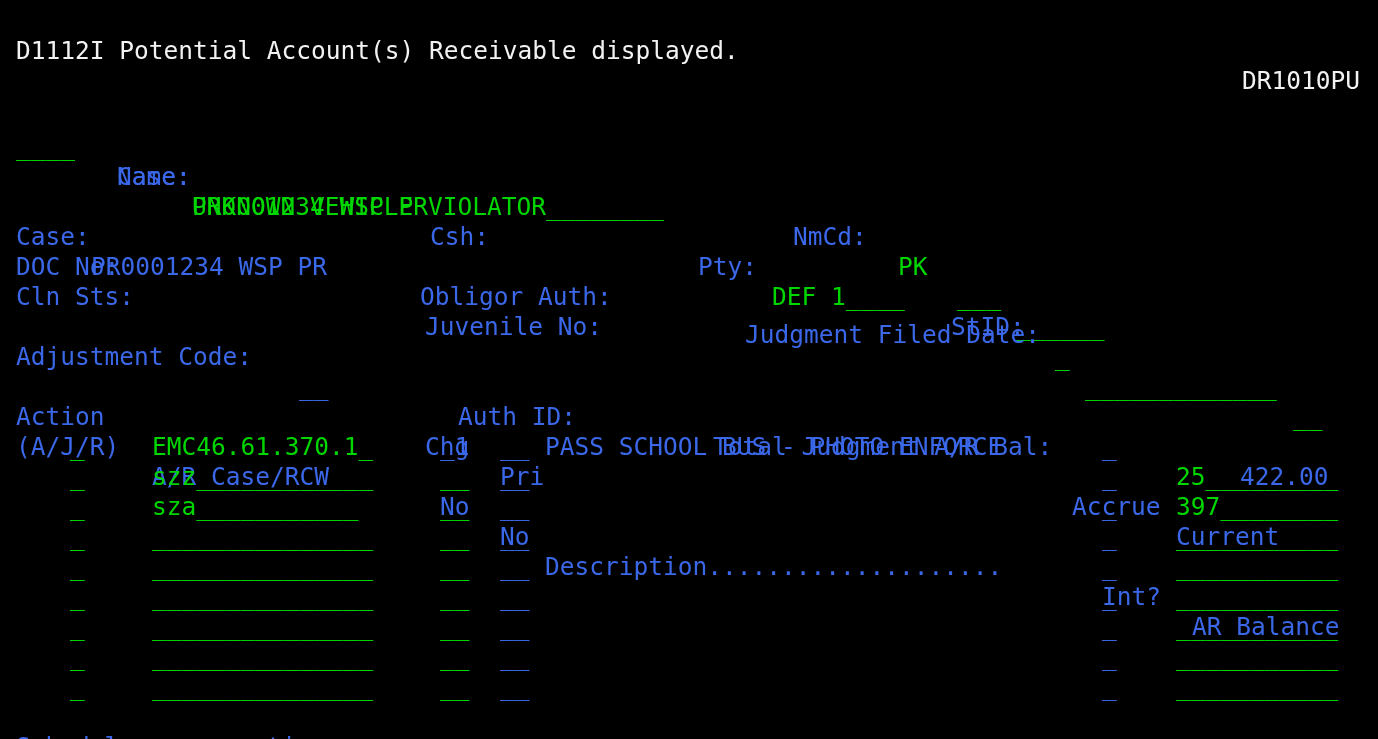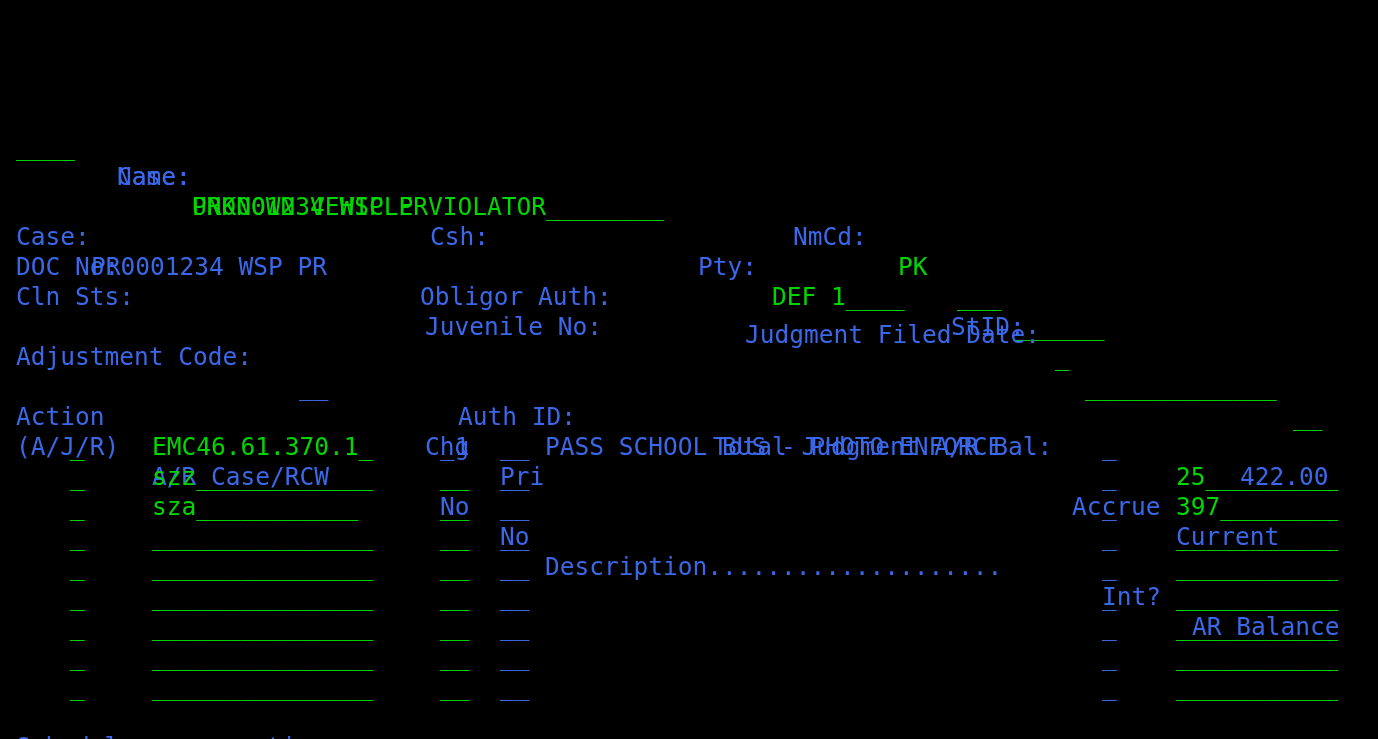--- a/index.html
+++ b/index.html
@@ -37,20 +37,24 @@
   .c-white  { color: #f2f2f2; }
   .c-blue   { color: #3b68e8; }
   .c-green  { color: #00d700; }
 </style>
 </head>
 <body>
 
 <div id="screen">
 
   
+  <div class="row" style="top:6px">
+    <span class="seg c-white" style="position:absolute;left:16px">D1112I Potential Account(s) Receivable displayed.</span>
+    <span class="seg c-white" style="position:absolute;right:18px">DR1010PU</span>
+  </div>
 
   
 
   
 
   
   <div class="row" style="top:102px">
     <span class="seg c-green" style="position:absolute;left:16px">____</span>
     <span class="seg c-blue" style="position:absolute;left:117px">Case:</span>
     <span class="seg c-green" style="position:absolute;left:192px">PR0001234 WSP PR</span>

